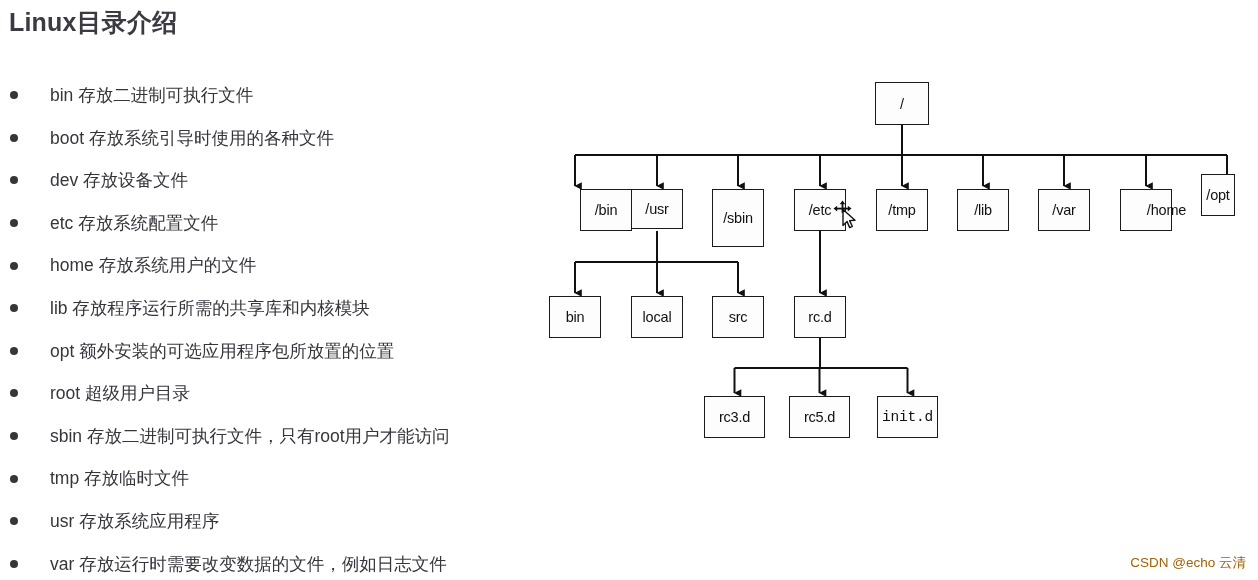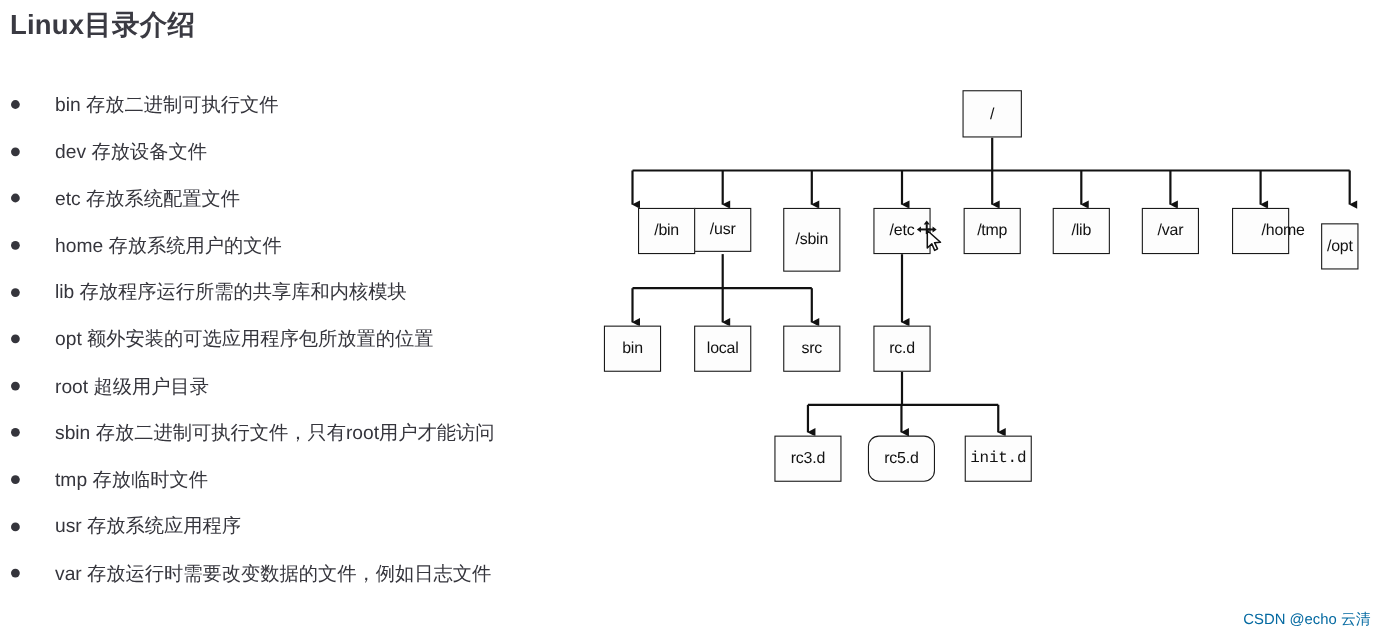--- a/index.html
+++ b/index.html
@@ -100,20 +100,21 @@
     white-space: nowrap;
   }
 </style>
 </head>
 <body style="background: rgb(255, 255, 255);">
 
 <div id="page-title" style="color: rgb(58, 58, 66);">Linux目录介绍</div>
 
 <ul id="bullet-list">
     <li><span class="bullet-dot"></span><span>bin 存放二进制可执行文件</span></li>
+    <li><span class="bullet-dot"></span><span>boot 存放系统引导时使用的各种文件</span></li>
     <li><span class="bullet-dot"></span><span>dev 存放设备文件</span></li>
     <li><span class="bullet-dot"></span><span>etc 存放系统配置文件</span></li>
     <li><span class="bullet-dot"></span><span>home 存放系统用户的文件</span></li>
     <li><span class="bullet-dot"></span><span>lib 存放程序运行所需的共享库和内核模块</span></li>
     <li><span class="bullet-dot"></span><span>opt 额外安装的可选应用程序包所放置的位置</span></li>
     <li><span class="bullet-dot"></span><span>root 超级用户目录</span></li>
     <li><span class="bullet-dot"></span><span>sbin 存放二进制可执行文件，只有root用户才能访问</span></li>
     <li><span class="bullet-dot"></span><span>tmp 存放临时文件</span></li>
     <li><span class="bullet-dot"></span><span>usr 存放系统应用程序</span></li>
     <li><span class="bullet-dot"></span><span>var 存放运行时需要改变数据的文件，例如日志文件</span></li>
@@ -173,39 +174,39 @@
       </div>
       <div class="node-box" style="left: 957px; top: 189px; width: 52px; height: 42px;">
         <span>/lib</span>
       </div>
       <div class="node-box" style="left: 1038px; top: 189px; width: 52px; height: 42px;">
         <span>/var</span>
       </div>
       <div class="node-box" style="left: 1120px; top: 189px; width: 52px; height: 42px; padding-left: 41px;">
         <span>/home</span>
       </div>
-      <div class="node-box" style="left: 1201px; top: 203px; width: 34px; height: 42px;">
+      <div class="node-box" style="left: 1201px; top: 174px; width: 34px; height: 42px;">
         <span>/opt</span>
       </div>
       <div class="node-box" style="left: 549px; top: 296px; width: 52px; height: 42px;">
         <span>bin</span>
       </div>
       <div class="node-box" style="left: 631px; top: 296px; width: 52px; height: 42px;">
         <span>local</span>
       </div>
       <div class="node-box" style="left: 712px; top: 296px; width: 52px; height: 42px;">
         <span>src</span>
       </div>
       <div class="node-box" style="left: 794px; top: 296px; width: 52px; height: 42px;">
         <span>rc.d</span>
       </div>
       <div class="node-box" style="left: 704px; top: 396px; width: 61px; height: 42px;">
         <span>rc3.d</span>
       </div>
-      <div class="node-box" style="left: 789px; top: 396px; width: 61px; height: 42px; border-radius: 10px;">
+      <div class="node-box" style="left: 789px; top: 396px; width: 61px; height: 42px;">
         <span>rc5.d</span>
       </div>
       <div class="node-box" style="left: 877px; top: 396px; width: 61px; height: 42px; font-family: Liberation Mono, monospace;">
         <span>init.d</span>
       </div>
     </div>
 
   <svg id="mouse-cursor" viewBox="0 0 26 30">
 
     <g fill="#111111">
@@ -216,13 +217,13 @@
       <polygon points="18.5,8.6 14.8,11.4 14.8,5.8"></polygon>
       <rect x="10.4" y="7.7" width="5.2" height="1.8"></rect>
     </g>
 
     <g>
       <polygon points="10.0,9.5 10.0,25.5 14.1,21.6 16.7,27.6 19.3,26.3 16.6,20.6 22.0,20.2" fill="#ffffff" stroke="#111111" stroke-width="1.4" stroke-linejoin="round"></polygon>
     </g>
   </svg>
 </div>
 
-<div id="watermark" style="color: #0369a1;">CSDN @echo 云清</div>
+<div id="watermark" style="color: #a16207;">CSDN @echo 云清</div>
 
 </body></html>

